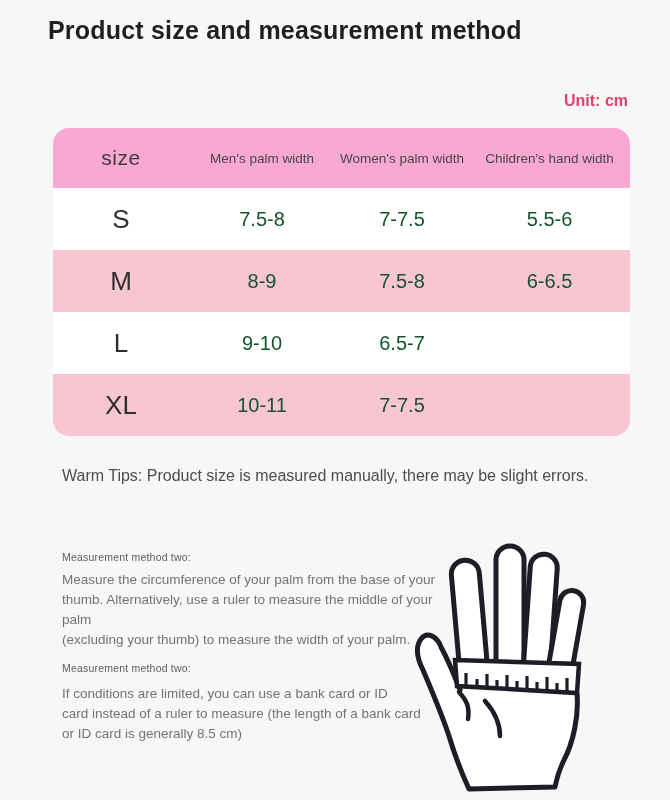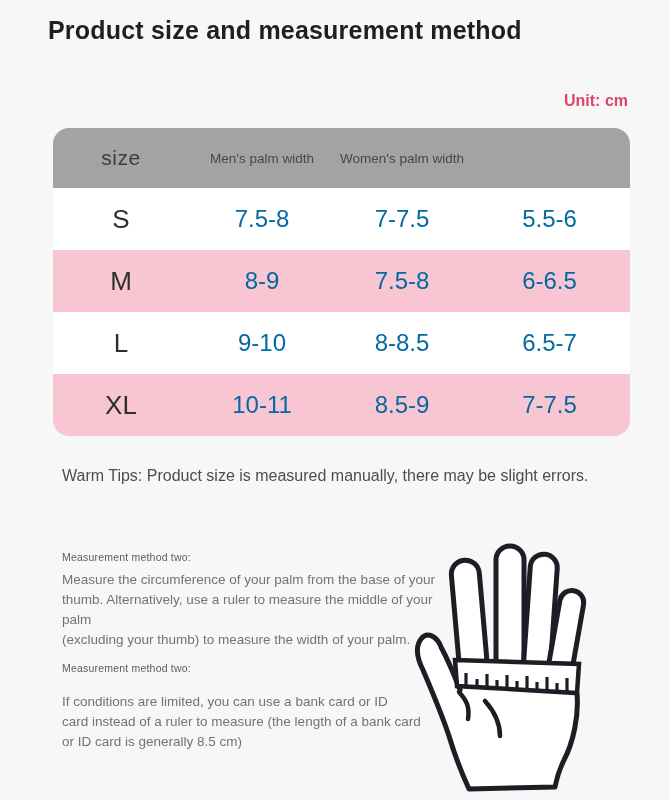--- a/index.html
+++ b/index.html
@@ -16,79 +16,78 @@
   }
   .unit-note{
     top:92px;right:42px;
     font-size:16px;font-weight:700;color:#e0446a;
   }
   .size-table{
     left:53px;top:128px;width:577px;
     border-radius:16px;overflow:hidden;
   }
   .tr{display:grid;grid-template-columns:136px 146px 134px 161px;align-items:center;}
-  .tr.thead{height:60px;background:#a3a3a3;}
+  .tr.thead{height:60px;background:#f9a8d4;}
   .tr.row{height:62px;}
   .tr.row-pink{background:#f8c6d2;}
   .tr.row-white{background:#ffffff;}
   .td{text-align:center;color:#3a3a3a;}
   .th{font-size:13.5px;color:#474747;}
   .th-size{font-size:21px;color:#3c3c3c;letter-spacing:.5px;}
   .td-size{font-size:26px;color:#2e2e2e;}
-  .td-val{font-size:24px;color:#0369a1;text-align:center;}
+  .td-val{font-size:20px;color:#14532d;text-align:center;}
   .warm-tips{
     left:62px;top:467px;width:560px;
     font-size:16px;color:#4d4d4d;
   }
   .method-heading{
     left:62px;font-size:10.5px;color:#5d5d5d;letter-spacing:.2px;
   }
   .method-body{
     left:62px;font-size:13.5px;color:#737373;line-height:20px;width:400px;
   }
   .mh1{top:551px;}
   .mb1{top:570px;}
   .mh2{top:662px;}
-  .mb2{top:684px;margin-top:8px;}
+  .mb2{top:684px;}
   .hand-illustration{left:400px;top:540px;width:260px;height:260px;}
 </style>
 </head>
 <body>
 
 <div class="abs page-title">Product size and measurement method</div>
 <div class="abs unit-note">Unit: cm</div>
 
 <div class="abs size-table">
   <div class="tr thead">
     <div class="td th th-size">size</div>
     <div class="td th">Men's palm width</div>
     <div class="td th">Women's palm width</div>
+    <div class="td th">Children's hand width</div>
   </div>
   <div class="tr row row-white">
     <div class="td td-size">S</div>
     <div class="td td-val">7.5-8</div>
     <div class="td td-val">7-7.5</div>
     <div class="td td-val">5.5-6</div>
   </div>
   <div class="tr row row-pink">
     <div class="td td-size">M</div>
     <div class="td td-val">8-9</div>
     <div class="td td-val">7.5-8</div>
     <div class="td td-val">6-6.5</div>
   </div>
   <div class="tr row row-white">
     <div class="td td-size">L</div>
     <div class="td td-val">9-10</div>
-    <div class="td td-val">8-8.5</div>
     <div class="td td-val">6.5-7</div>
   </div>
   <div class="tr row row-pink">
     <div class="td td-size">XL</div>
     <div class="td td-val">10-11</div>
-    <div class="td td-val">8.5-9</div>
     <div class="td td-val">7-7.5</div>
   </div>
 </div>
 
 <div class="abs warm-tips">Warm Tips: Product size is measured manually, there may be slight errors.</div>
 
 <div class="abs method-heading mh1">Measurement method two:</div>
 <div class="abs method-body mb1">
   <div>Measure the circumference of your palm from the base of your</div>
   <div>thumb. Alternatively, use a ruler to measure the middle of your palm</div>

